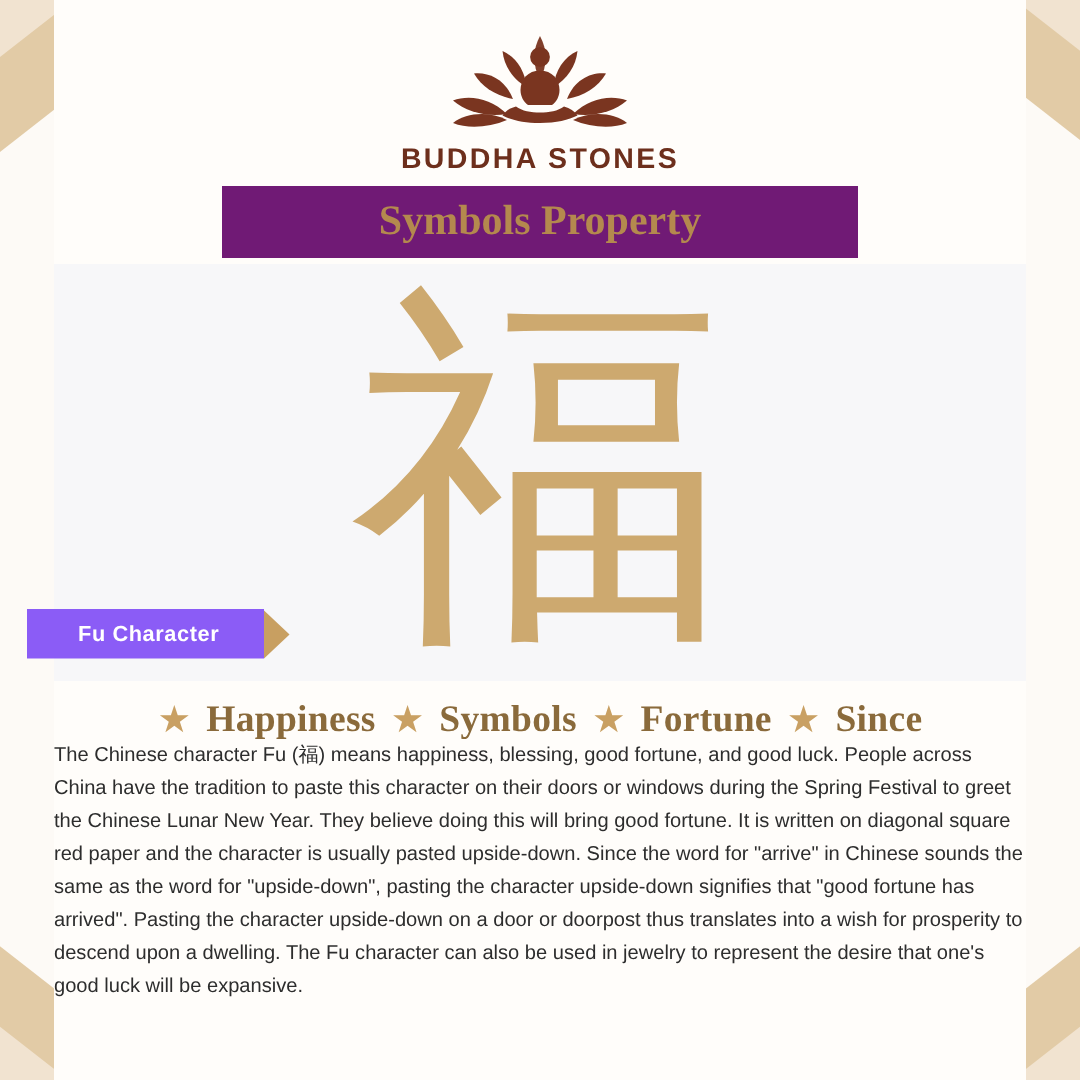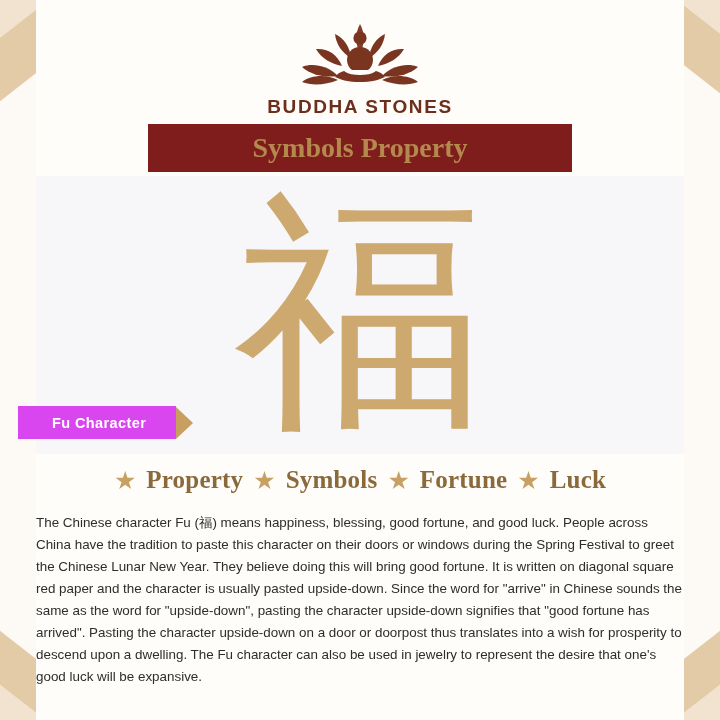--- a/index.html
+++ b/index.html
@@ -89,21 +89,21 @@
     letter-spacing: 1.6px;
     font-weight: 700;
     color: #6d2f1c;
     font-family: "Liberation Sans", sans-serif;
   }
 
   
   .title-band {
     position: absolute;
     top: 124px; left: 148px; width: 424px; height: 48px;
-    background: #7f1d1d;
+    background: #701a75;
     z-index: 5;
   }
   .title-band .title-text {
     display: block;
     text-align: center;
     line-height: 48px;
     font-size: 28px;
     font-weight: 700;
     color: #b4894e;
     font-family: "Liberation Serif", serif;
@@ -133,21 +133,21 @@
   
   .ribbon {
     position: absolute;
     top: 406px; left: 18px;
     height: 33px;
     z-index: 8;
     display: flex;
     align-items: center;
   }
   .ribbon-body {
-    background: #d946ef;
+    background: #8b5cf6;
     height: 33px;
     padding: 0 30px 0 34px;
     display: flex;
     align-items: center;
     color: #ffffff;
     font-size: 14.5px;
     font-weight: 700;
     letter-spacing: 0.4px;
   }
   .ribbon-tail {
@@ -176,21 +176,21 @@
     font-size: 25px;
     font-weight: 700;
     color: #8a6a3b;
     font-family: "Liberation Serif", serif;
     letter-spacing: 0.2px;
   }
 
   
   .body-copy {
     position: absolute;
-    top: 512px; left: 36px; right: 36px;
+    top: 492px; left: 36px; right: 36px;
     padding: 0 0 0 0;
     font-size: 13.4px;
     line-height: 22px;
     color: #2d2d2d;
     font-family: "Liberation Sans", sans-serif;
     text-align: left;
     z-index: 6;
   }
   .body-copy p { margin: 0; }
 </style>
@@ -242,26 +242,26 @@
     <span class="title-text">Symbols Property</span>
   </div>
 
   <div class="ribbon">
     <div class="ribbon-body">Fu Character</div>
     <div class="ribbon-tail"></div>
   </div>
 
   <div class="keywords">
     <span class="kw-star">★</span>
-    <span class="kw-word">Property</span>
+    <span class="kw-word">Happiness</span>
     <span class="kw-star">★</span>
     <span class="kw-word">Symbols</span>
     <span class="kw-star">★</span>
     <span class="kw-word">Fortune</span>
     <span class="kw-star">★</span>
-    <span class="kw-word">Luck</span>
+    <span class="kw-word">Since</span>
   </div>
 
   <div class="body-copy">
     <p>The Chinese character Fu (福) means happiness, blessing, good fortune, and good luck. People across China have the tradition to paste this character on their doors or windows during the Spring Festival to greet the Chinese Lunar New Year. They believe doing this will bring good fortune. It is written on diagonal square red paper and the character is usually pasted upside-down. Since the word for "arrive" in Chinese sounds the same as the word for "upside-down", pasting the character upside-down signifies that "good fortune has arrived". Pasting the character upside-down on a door or doorpost thus translates into a wish for prosperity to descend upon a dwelling. The Fu character can also be used in jewelry to represent the desire that one's good luck will be expansive.</p>
   </div>
 
 </div>
 
 </body></html>

